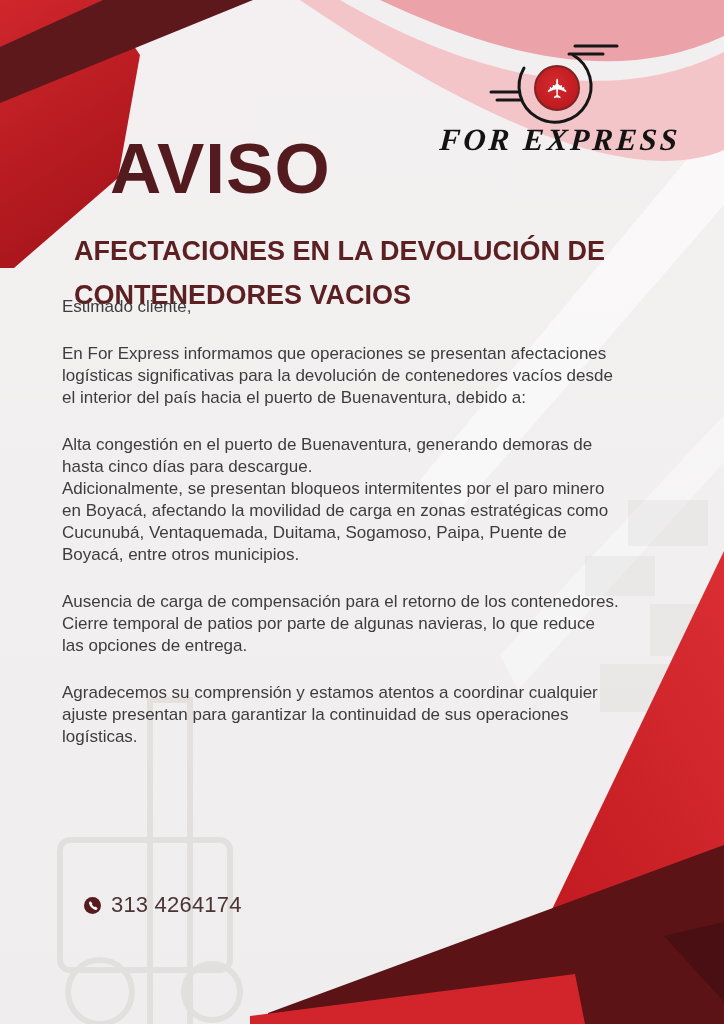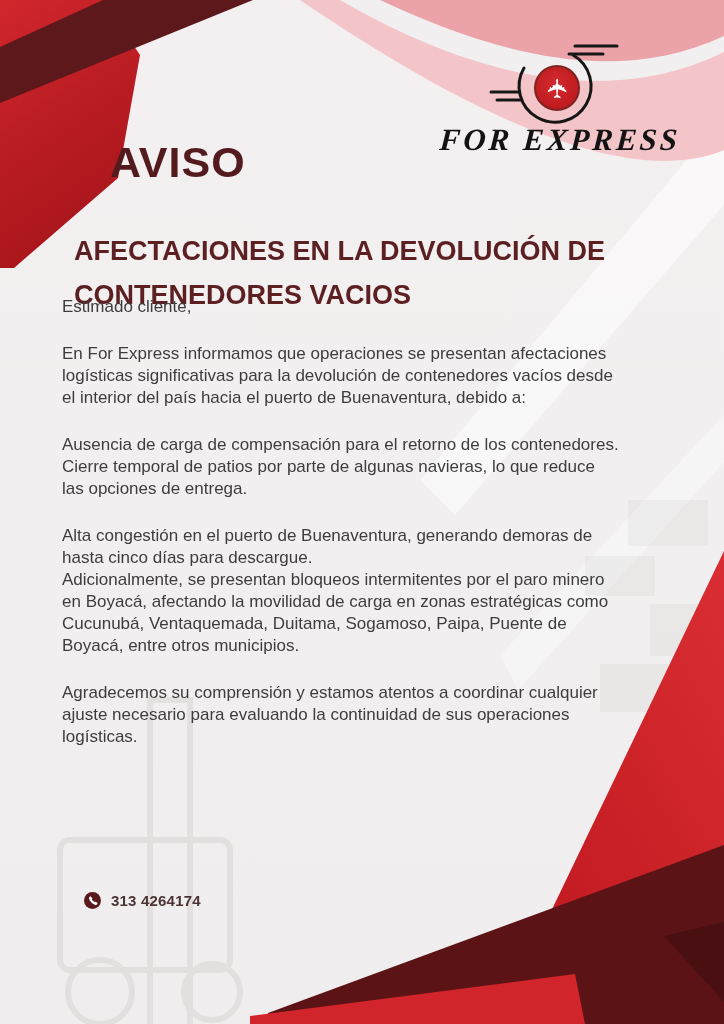--- a/index.html
+++ b/index.html
@@ -5,22 +5,22 @@
   html,body{margin:0;padding:0;background:#e8e6e6;}
   .page{
     position:relative;width:724px;height:1024px;margin:0 auto;overflow:hidden;
     background:linear-gradient(180deg,#f4f0f1 0%,#f1efef 55%,#efeded 100%);
     font-family:"Liberation Sans",sans-serif;
   }
   .decor{position:absolute;inset:0;z-index:0;}
   .content{position:absolute;inset:0;z-index:1;}
 
   .title{
-    position:absolute;left:110px;top:138px;margin:0;
-    font-size:43px;font-weight:900;letter-spacing:1px;color:#541b1f;
+    position:absolute;left:110px;top:128px;margin:0;
+    font-size:71px;font-weight:900;letter-spacing:1px;color:#541b1f;
   }
   .headline{
     position:absolute;left:62px;top:217px;margin:12px;width:600px;
     font-size:27px;line-height:44px;font-weight:800;color:#5c2022;
     white-space:pre-line;
   }
   .bodytext{position:absolute;left:62px;top:296px;width:584px;color:#3e3d3d;}
   .bodytext p{
     margin:0 0 25px 0;font-size:17px;line-height:22px;white-space:pre-line;
   }
@@ -47,21 +47,21 @@
   }
 
   
   .contact{position:absolute;left:84px;top:892px;}
   .contact-row{display:flex;align-items:center;margin-bottom:5px;}
   .cicon{
     width:17px;height:17px;border-radius:50%;background:#571a1d;flex:0 0 17px;
     display:flex;align-items:center;justify-content:center;margin-right:10px;
   }
   .contact-row span.ctext{
-    font-size:15px;font-weight:700;color:#4b3434;letter-spacing:.2px;
+    font-size:22px;font-weight:400;color:#4b3434;letter-spacing:.2px;
   }
 </style>
 </head>
 <body>
 
 <div class="page">
 
   <svg class="decor" viewBox="0 0 724 1024" width="724" height="1024" aria-hidden="true">
     <defs>
       <linearGradient id="gRedTL" x1="0" y1="0" x2="0.35" y2="1">
@@ -124,31 +124,31 @@
 
     <h1 class="title">AVISO</h1>
     <h2 class="headline">AFECTACIONES EN LA DEVOLUCIÓN DE
 CONTENEDORES VACIOS</h2>
 
     <div class="bodytext">
       <p class="greeting">Estimado cliente,</p>
       <p>En For Express informamos que operaciones se presentan afectaciones
 logísticas significativas para la devolución de contenedores vacíos desde
 el interior del país hacia el puerto de Buenaventura, debido a:</p>
-      <p>Ausencia de carga de compensación para el retorno de los contenedores.
-Cierre temporal de patios por parte de algunas navieras, lo que reduce
-las opciones de entrega.</p>
       <p>Alta congestión en el puerto de Buenaventura, generando demoras de
 hasta cinco días para descargue.
 Adicionalmente, se presentan bloqueos intermitentes por el paro minero
 en Boyacá, afectando la movilidad de carga en zonas estratégicas como
 Cucunubá, Ventaquemada, Duitama, Sogamoso, Paipa, Puente de
 Boyacá, entre otros municipios.</p>
+      <p>Ausencia de carga de compensación para el retorno de los contenedores.
+Cierre temporal de patios por parte de algunas navieras, lo que reduce
+las opciones de entrega.</p>
       <p>Agradecemos su comprensión y estamos atentos a coordinar cualquier
-ajuste necesario para evaluando la continuidad de sus operaciones
+ajuste presentan para garantizar la continuidad de sus operaciones
 logísticas.</p>
     </div>
 
     <div class="contact">
 
       <div class="contact-row">
         <span class="cicon">
           <svg width="11" height="11" viewBox="0 0 19 19" aria-hidden="true">
             <path fill="#ffffff" d="M4.2,3.4 C5.2,2.4 6.6,2.5 7.3,3.4 L8.9,5.4 C9.5,6.1 9.3,7.1 8.6,7.7
               C9.5,9.7 11,11.2 13,12.1 C13.6,11.4 14.6,11.2 15.3,11.8 L17.3,13.4

